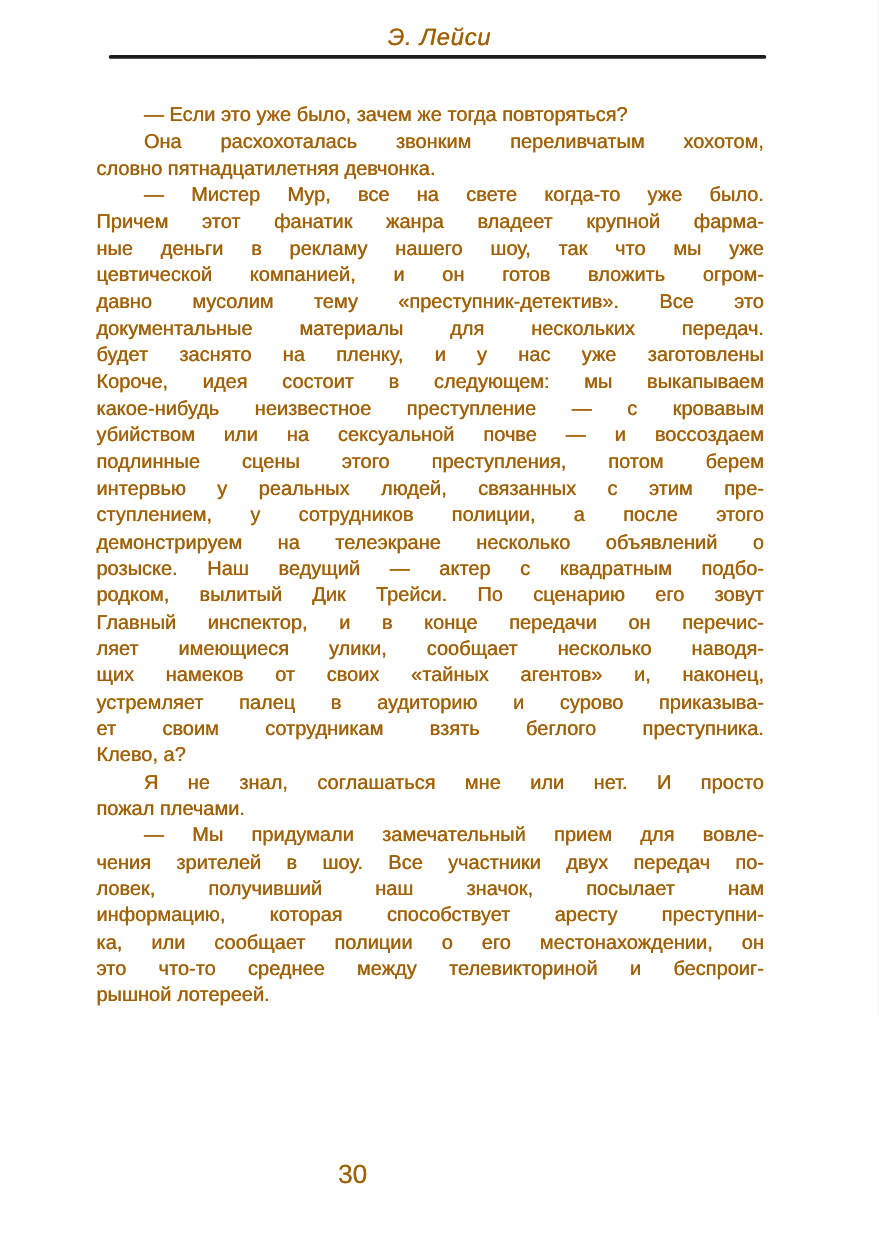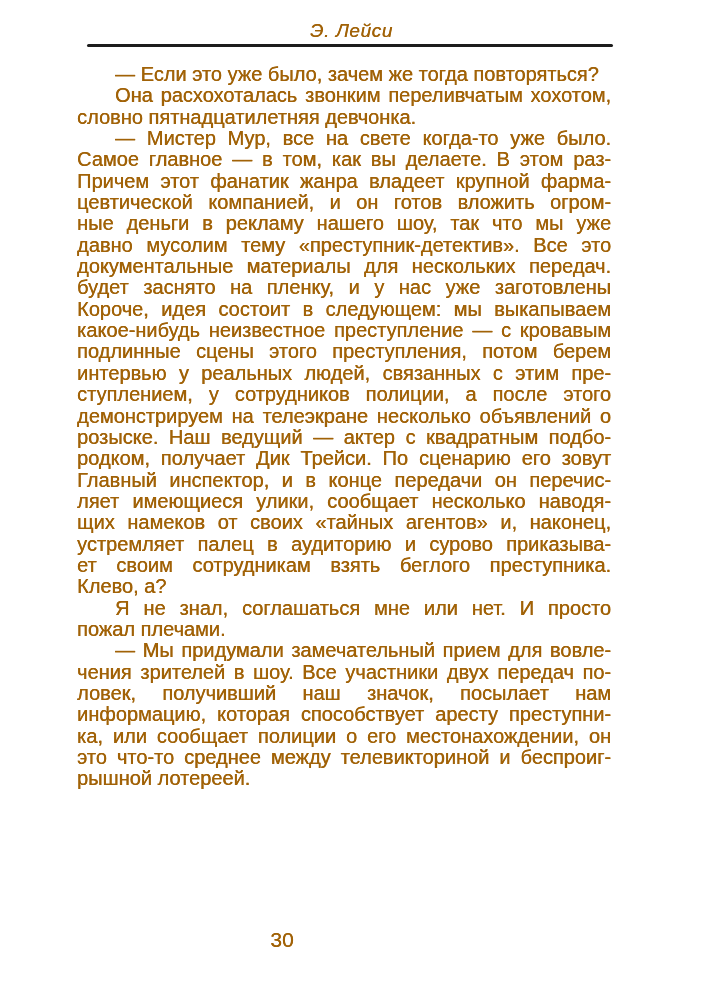--- a/index.html
+++ b/index.html
@@ -23,23 +23,23 @@
   }
   .header-rule {
     position: absolute;
     top: 44px; left: 87px;
     width: 526px; height: 2.6px;
     background: #1d1d1d;
     border-radius: 2px;
   }
   .text-block {
     position: absolute;
-    top: 64px; left: 77px;
+    top: 82px; left: 77px;
     width: 534px;
-    font-size: 20px;
+    font-size: 16px;
     line-height: 21.35px;
     text-shadow: 0.35px 0 0 currentColor;
   }
   .line {
     text-align: justify;
     text-align-last: justify;
   }
   .line.indent { padding-left: 38px; }
   .line.last { text-align-last: left; }
   .page-number {
@@ -56,35 +56,35 @@
 <div class="page">
   <div class="running-header">Э. Лейси</div>
 
   <div class="header-rule"></div>
 
   <div class="text-block" id="text-block">
       <div class="line indent last">— Если это уже было, зачем же тогда повторяться?</div>
       <div class="line indent">Она расхохоталась звонким переливчатым хохотом,</div>
       <div class="line last">словно пятнадцатилетняя девчонка.</div>
       <div class="line indent">— Мистер Мур, все на свете когда-то уже было.</div>
-      <div class="line">Самое главное — в том, как вы делаете. В этом раз-</div>
       <div class="line">Причем этот фанатик жанра владеет крупной фарма-</div>
+      <div class="line">ные деньги в рекламу нашего шоу, так что мы уже</div>
       <div class="line">цевтической компанией, и он готов вложить огром-</div>
-      <div class="line">ные деньги в рекламу нашего шоу, так что мы уже</div>
       <div class="line">давно мусолим тему «преступник-детектив». Все это</div>
       <div class="line">документальные материалы для нескольких передач.</div>
       <div class="line">будет заснято на пленку, и у нас уже заготовлены</div>
       <div class="line">Короче, идея состоит в следующем: мы выкапываем</div>
       <div class="line">какое-нибудь неизвестное преступление — с кровавым</div>
+      <div class="line">убийством или на сексуальной почве — и воссоздаем</div>
       <div class="line">подлинные сцены этого преступления, потом берем</div>
       <div class="line">интервью у реальных людей, связанных с этим пре-</div>
       <div class="line">ступлением, у сотрудников полиции, а после этого</div>
       <div class="line">демонстрируем на телеэкране несколько объявлений о</div>
       <div class="line">розыске. Наш ведущий — актер с квадратным подбо-</div>
-      <div class="line">родком, получает Дик Трейси. По сценарию его зовут</div>
+      <div class="line">родком, вылитый Дик Трейси. По сценарию его зовут</div>
       <div class="line">Главный инспектор, и в конце передачи он перечис-</div>
       <div class="line">ляет имеющиеся улики, сообщает несколько наводя-</div>
       <div class="line">щих намеков от своих «тайных агентов» и, наконец,</div>
       <div class="line">устремляет палец в аудиторию и сурово приказыва-</div>
       <div class="line">ет своим сотрудникам взять беглого преступника.</div>
       <div class="line last">Клево, а?</div>
       <div class="line indent">Я не знал, соглашаться мне или нет. И просто</div>
       <div class="line last">пожал плечами.</div>
       <div class="line indent">— Мы придумали замечательный прием для вовле-</div>
       <div class="line">чения зрителей в шоу. Все участники двух передач по-</div>

